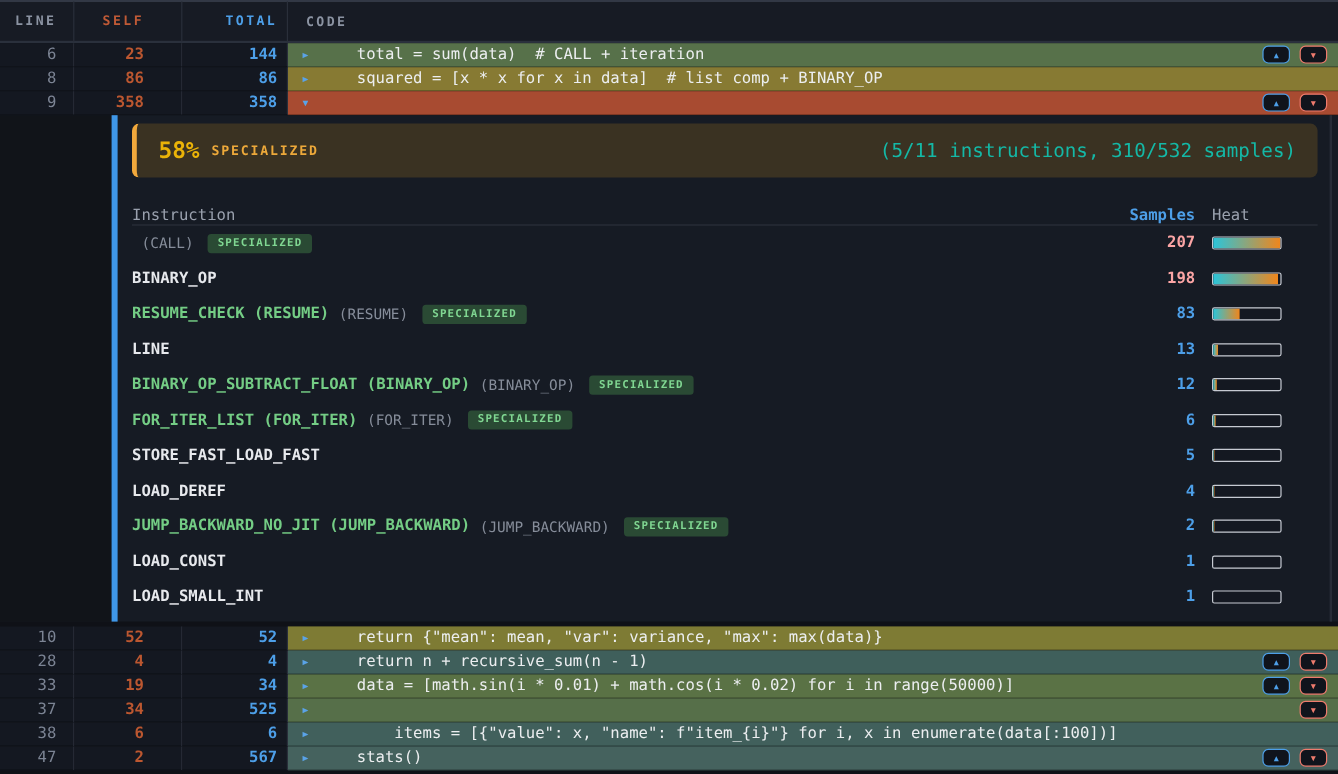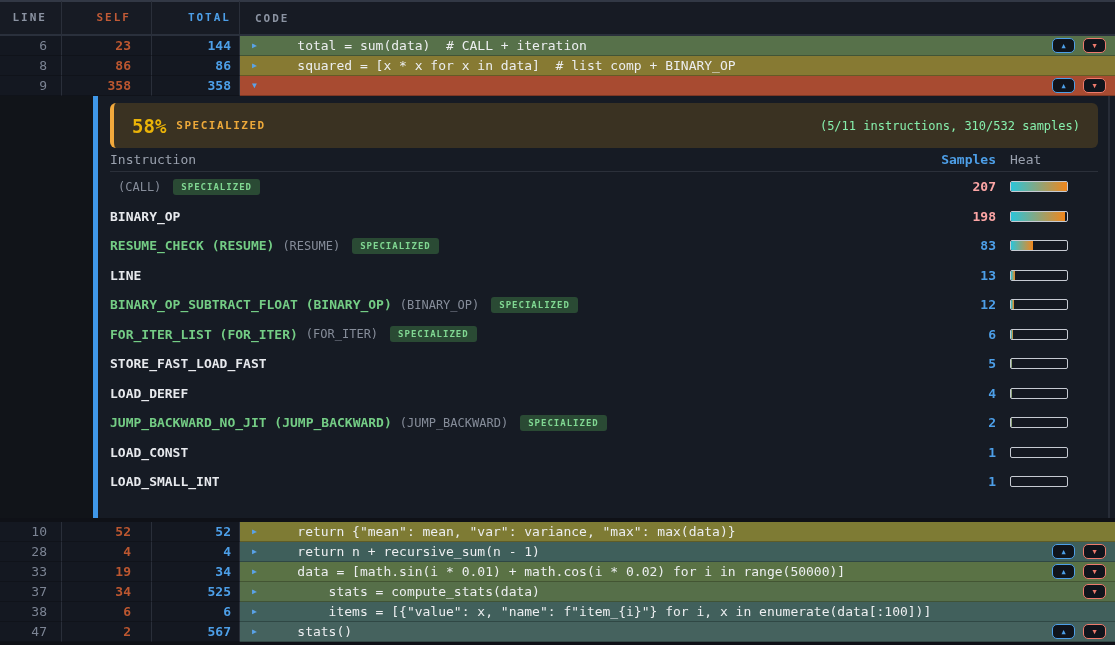--- a/index.html
+++ b/index.html
@@ -4,21 +4,21 @@
 <style>
   * { margin:0; padding:0; box-sizing:border-box; }
   html,body { width:1115px; height:645px; background:#0f1117; overflow:hidden;
     font-family:"DejaVu Sans Mono", monospace; }
   .app { width:1115px; height:645px; background:#0f1117; border-top:2px solid #323845; }
 
   
   .hdr-row { display:flex; height:34px; background:#171b24; border-bottom:2px solid #2a303c; align-items:center; }
   .hdr-cell { font-size:11px; font-weight:bold; letter-spacing:2px; color:#8b93a2; }
   .col-line  { width:62px;  text-align:right; padding-right:14px; border-right:1px solid #2a2f3a; }
-  .col-self  { width:90px;  text-align:right; padding-right:20px; border-right:1px solid #2a2f3a; }
+  .col-self  { width:90px;  text-align:right; padding-right:31px; border-right:1px solid #2a2f3a; }
   .col-total { width:88px;  text-align:right; padding-right:8px;  border-right:1px solid #2a2f3a; }
   .col-code  { flex:1; padding-left:15px; }
   .hdr-row .col-line, .hdr-row .col-self, .hdr-row .col-total { height:34px; line-height:34px; }
   .hdr-self  { color:#c05a36; }
   .hdr-total { color:#4d9fe8; }
 
   .code-row { display:flex; height:20px; }
   .code-row .cell { background:#141821; font-size:13px; line-height:19px; height:20px;
     border-bottom:1px solid #10131a; }
   .cell.line  { color:#7c8494; }
@@ -37,23 +37,23 @@
   .detail { position:relative; height:422px; background:#161b24; }
   .left-strip  { position:absolute; left:0; top:0; width:93px; height:100%; background:#111419; }
   .accent-line { position:absolute; left:93px; top:0; width:5px; height:100%; background:#3f97e8; }
   .right-line  { position:absolute; right:5px; top:0; width:2px; height:100%; background:#272c37; }
   .detail-content { position:relative; margin-left:110px; margin-right:17px; padding-top:7px; }
 
   .banner { height:45px; background:#3a3222; border-left:4px solid #f2a93c; border-radius:6px;
     display:flex; align-items:center; padding:0 18px; }
   .banner-pct { font-size:19px; font-weight:bold; color:#eab308; }
   .banner-label { margin-left:10px; font-size:11px; font-weight:bold; letter-spacing:1.5px; color:#eda93a; }
-  .banner-summary { margin-left:auto; font-size:12px; color:#86efac; }
-
-  .instr-hdr { height:24px; display:flex; align-items:center; border-bottom:1px solid #2b303a; }
+  .banner-summary { margin-left:auto; font-size:16px; color:#14b8a6; }
+
+  .instr-hdr { height:40px; display:flex; align-items:flex-end; border-bottom:1px solid #2b303a; }
   .ih-name { flex:1; font-size:13px; color:#9aa1ae; }
   .ih-samples { width:90px; text-align:right; font-size:13px; font-weight:bold; color:#4d9fe8; }
   .ih-heat { width:88px; margin-left:14px; font-size:13px; color:#9aa1ae; }
 
   .instr-row { height:29.5px; display:flex; align-items:center; }
   .instr-name { font-size:13px; font-weight:bold; color:#e7e9ed; white-space:pre; }
   .instr-name.specialized { color:#74cd85; }
   .instr-base { margin-left:8px; font-size:12px; color:#868d9a; }
   .spec-badge { margin-left:12px; background:#2a4a34; color:#80d792; font-size:9px; font-weight:bold;
     letter-spacing:1px; padding:3px 8px; border-radius:3px; }
@@ -310,21 +310,20 @@
         </span>
       </span>
     </div>
   </div>
       <div class="code-row">
     <div class="cell line col-line">37</div>
     <div class="cell self col-self">34</div>
     <div class="cell total col-total">525</div>
     <div class="code-cell" style="background: rgb(86, 111, 73);">
       <span class="tri">▶</span>
-      <span class="code-text">        stats = compute_stats(data)</span>
       <span class="row-btns">
 
         <span class="mini-btn btn-down">
           <span>▼</span>
         </span>
       </span>
     </div>
   </div>
       <div class="code-row">
     <div class="cell line col-line">38</div>

